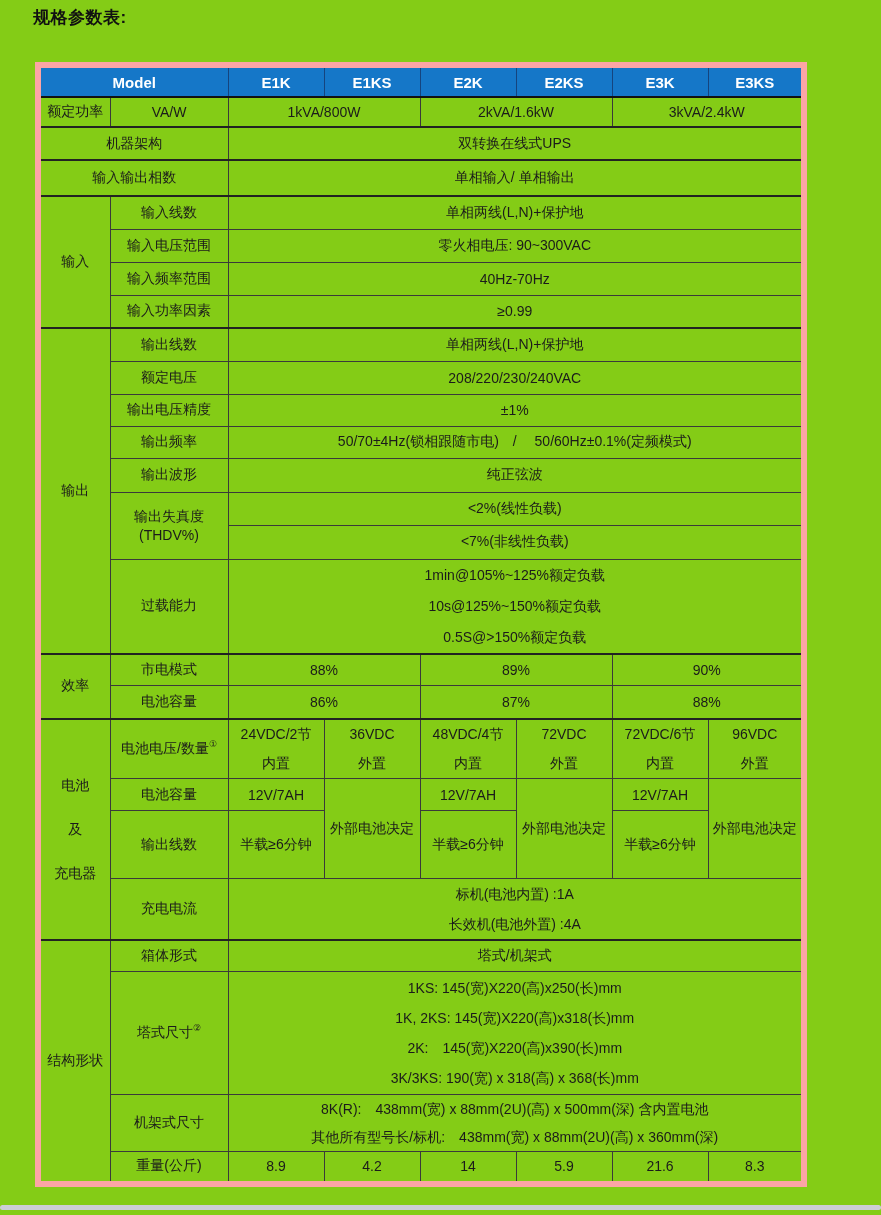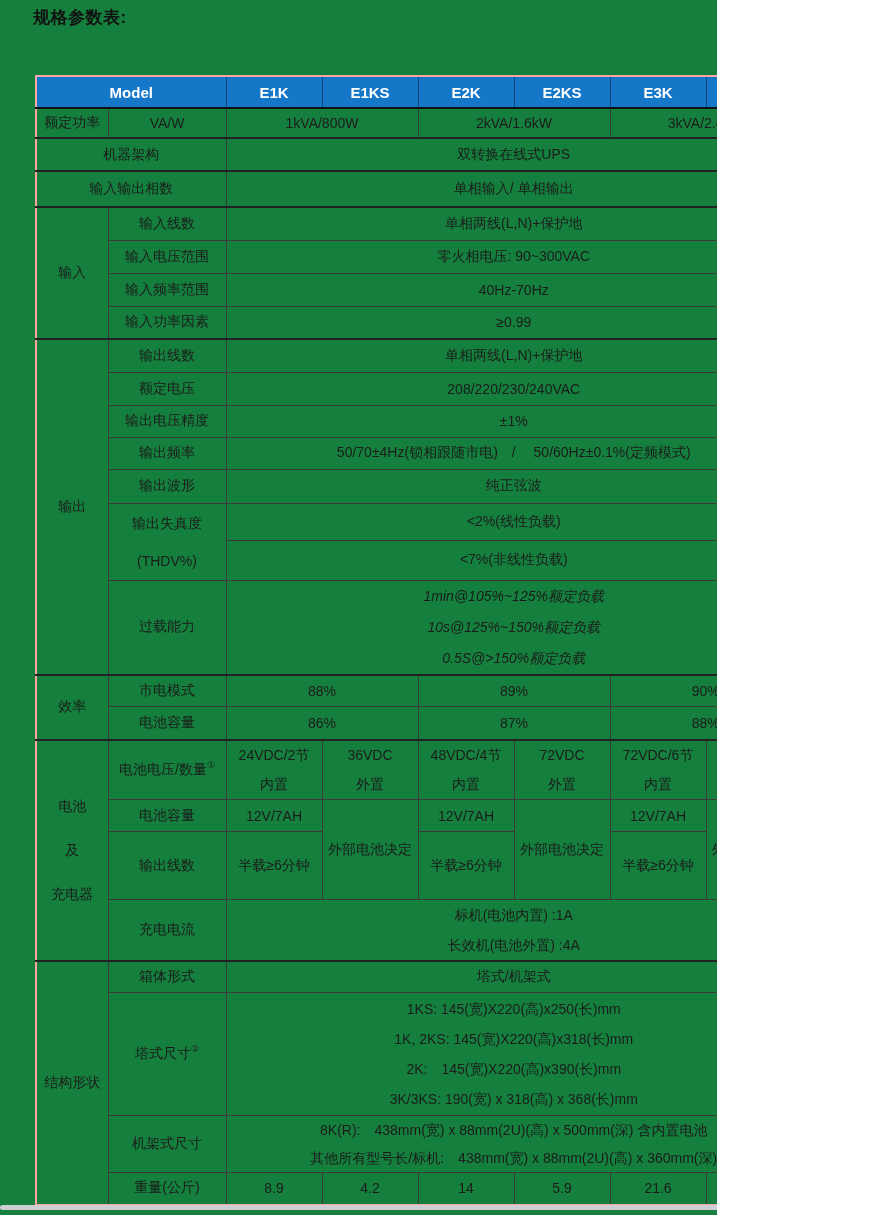--- a/index.html
+++ b/index.html
@@ -4,67 +4,67 @@
 <style>
   * { box-sizing: border-box; }
   body {
     margin: 0;
     background: #ffffff;
     font-family: "Liberation Sans", "DejaVu Sans", sans-serif;
     color: #1b1b1b;
   }
   .page {
     position: relative;
-    width: 717px;
+    width: 881px;
     height: 1215px;
-    background: #15803d;
+    background: #84cc16;
     overflow: hidden;
   }
   .title {
     position: absolute;
     left: 33px;
     top: 6px;
     margin: 0;
     font-size: 17px;
     font-weight: bold;
     color: #111;
     letter-spacing: 0.5px;
   }
   table.spec {
     position: absolute;
     left: 35px;
-    top: 75px;
+    top: 62px;
     width: 766px;
     border-collapse: collapse;
     table-layout: fixed;
     font-size: 14px;
-    border: 2px solid #fca5a5;
+    border: 6px solid #fca5a5;
   }
   table.spec td {
     border: 1px solid #3a3a3a;
     text-align: center;
     vertical-align: middle;
     padding: 0 2px;
     overflow: hidden;
   }
   tr.gt > td { border-top: 2px solid #222; }
   tr.header td {
     background: #1577C8;
     color: #ffffff;
     font-weight: bold;
     font-size: 15px;
     border-color: #15447e;
     border-bottom: 2px solid #111;
   }
   .pre { white-space: pre-line; }
   .lh29 { line-height: 29px; margin-left: 22px; }
   .lh30 { line-height: 30px; }
-  .lh31 { line-height: 31px; font-style: italic; }
+  .lh31 { line-height: 31px; }
   .lh28 { line-height: 28px; }
-  .lh33 { line-height: 38px; }
+  .lh33 { line-height: 19px; }
   .grouplh { line-height: 44px; }
   sup.fn { font-size: 9px; vertical-align: super; line-height: 0; }
   .bottom-bar {
     position: absolute;
     left: 0;
     top: 1205px;
     width: 881px;
     height: 5px;
     background: #cdced6;
     border-radius: 3px;

